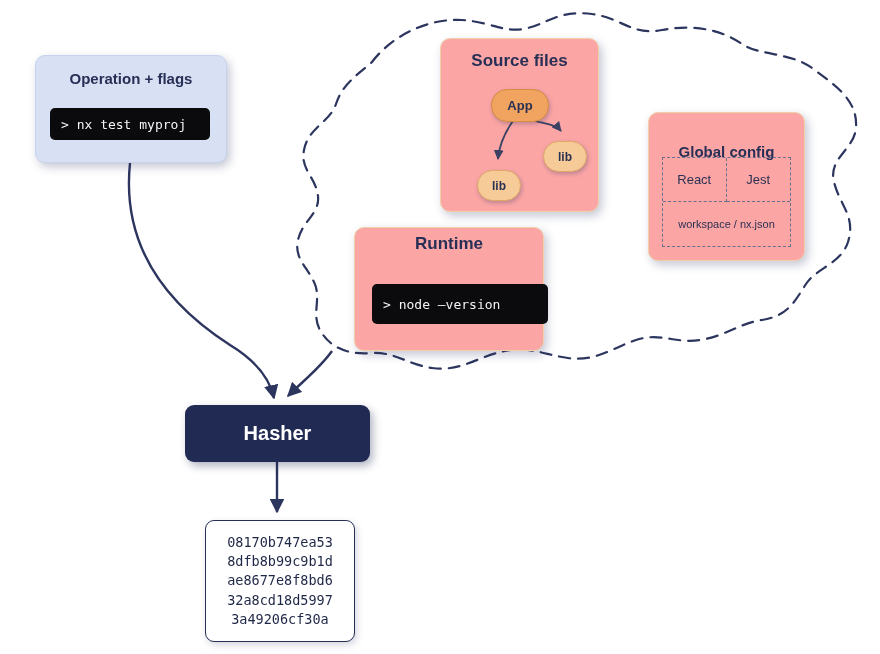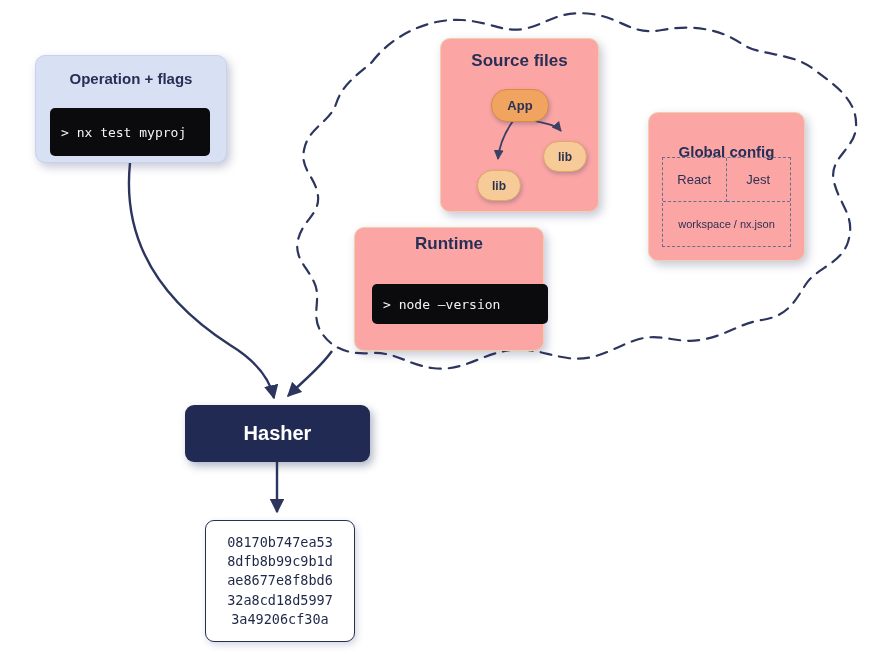--- a/index.html
+++ b/index.html
@@ -15,21 +15,21 @@
         box-shadow:3px 4px 10px rgba(45,55,100,0.28);}
   .card-title{font-weight:bold;color:#272f56;text-align:center;}
 
   .terminal{position:absolute;background:#0b0b0d;color:#f4f4f4;
             font-family:"DejaVu Sans Mono",monospace;border-radius:5px;
             display:flex;align-items:center;padding:0 11px;white-space:nowrap;}
 
   
   .op-card{left:35px;top:55px;width:190px;height:106px;background:#d8e1f3;border:1px solid #c6d2ee;}
   .op-card .card-title{margin-top:14px;font-size:15px;}
-  .op-card .terminal{left:14px;top:52px;width:160px;height:48px;font-size:13px;box-sizing:border-box;}
+  .op-card .terminal{left:14px;top:52px;width:160px;height:32px;font-size:13px;box-sizing:border-box;}
 
   
   .peach{background:#fca5a5;border:1px solid #efd0a9;}
 
   .source-card{left:440px;top:38px;width:157px;height:172px;}
   .source-card .card-title{margin-top:12px;font-size:17px;}
   .node{position:absolute;display:flex;align-items:center;justify-content:center;
         font-weight:bold;color:#2b3152;border-radius:16px;
         box-shadow:1px 2px 4px rgba(45,55,100,0.3);z-index:3;}
   .app-node{left:50px;top:50px;width:56px;height:31px;font-size:13px;

